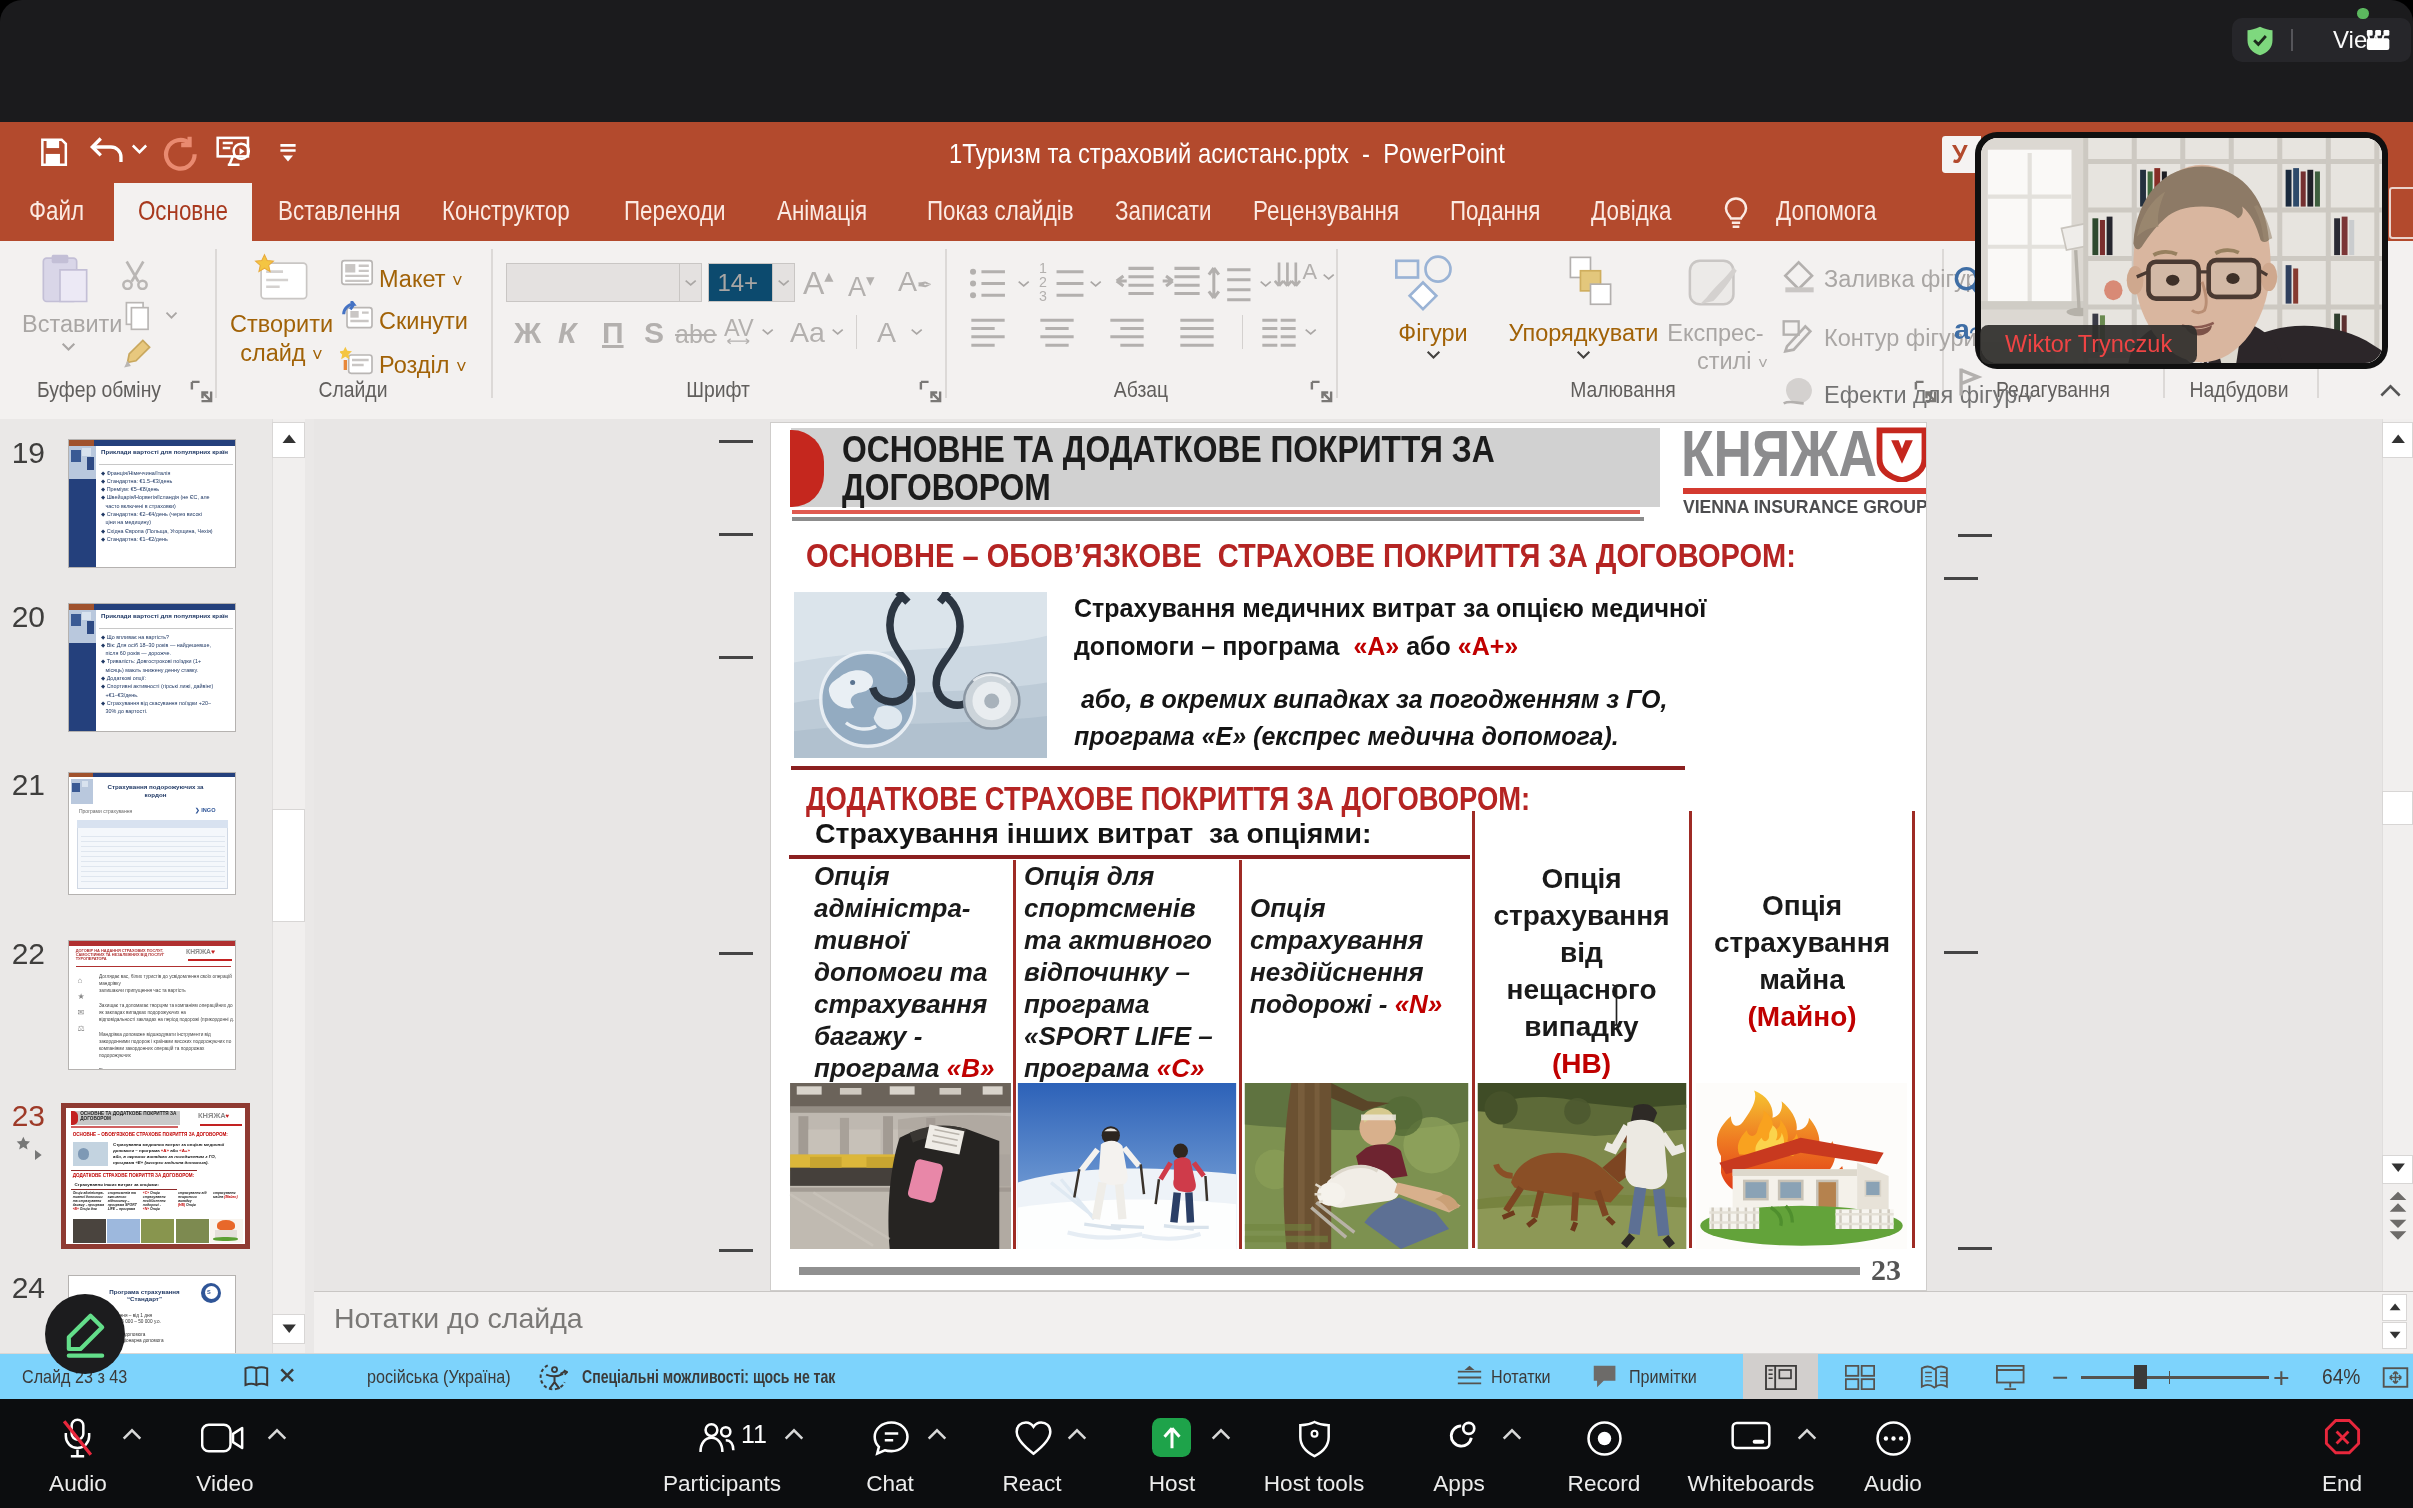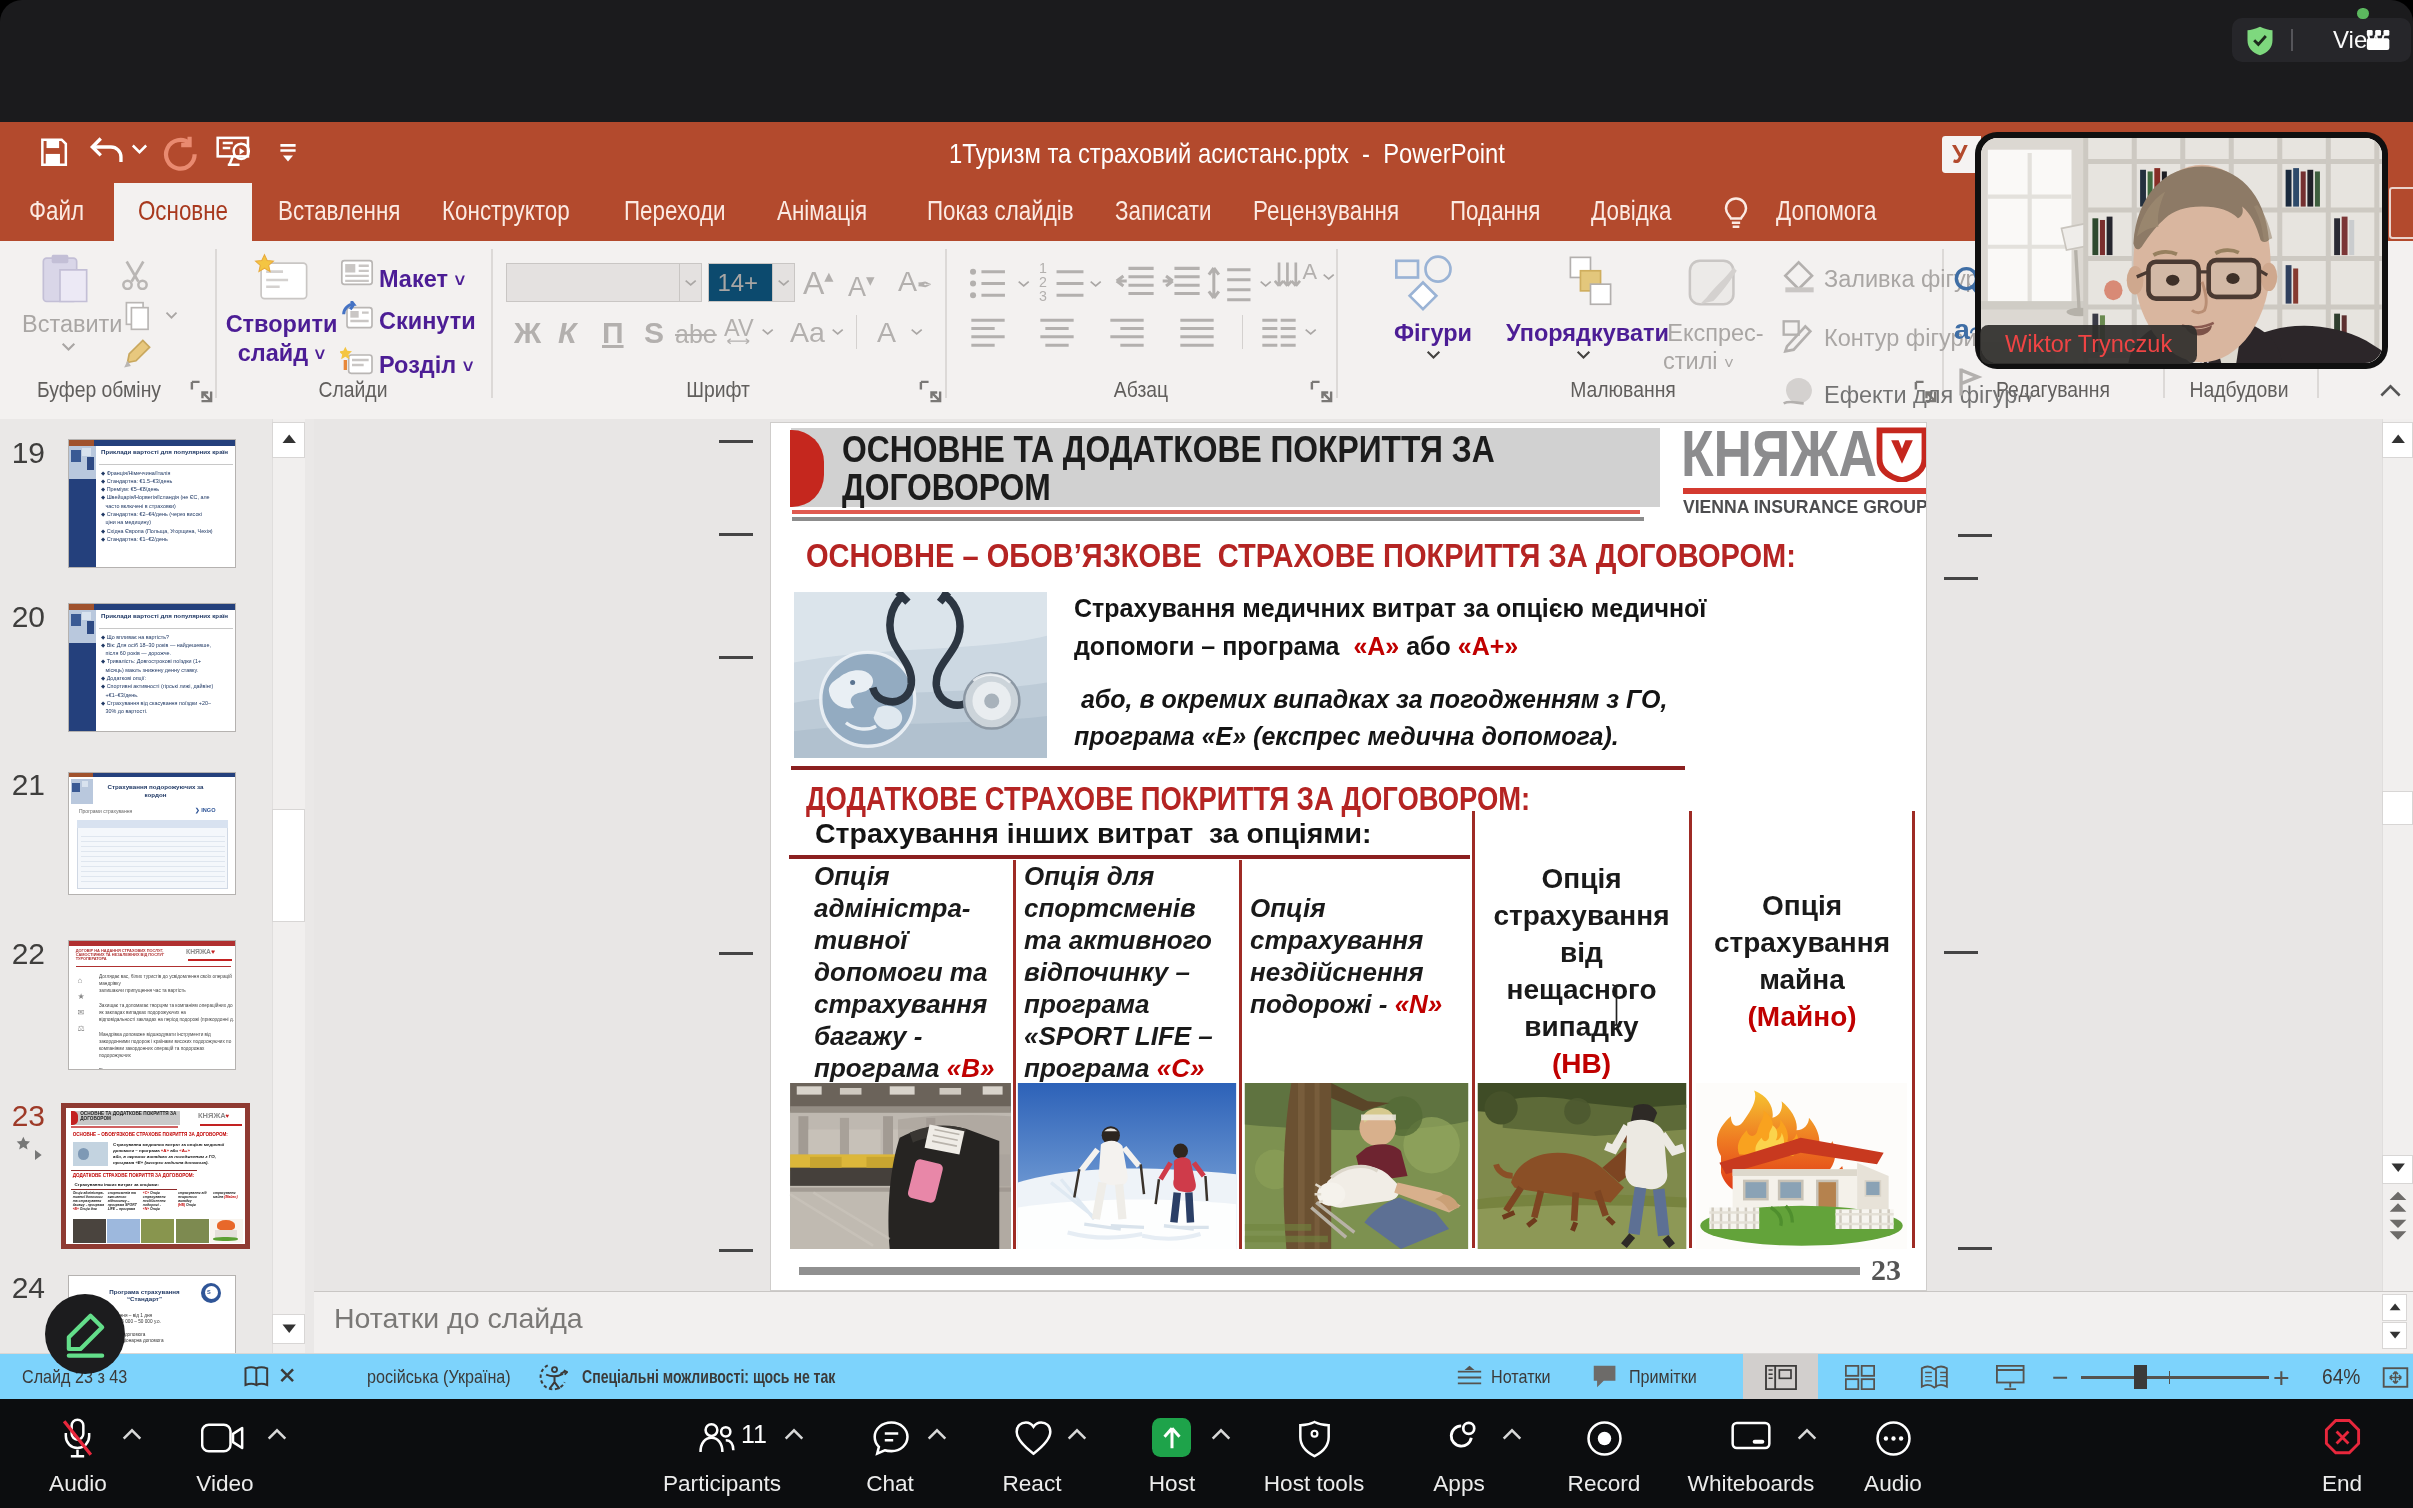--- a/index.html
+++ b/index.html
@@ -22,21 +22,21 @@
 #signin { left:1942px; top:14.2px; width:39px; height:37px; background:#f5f3f2; border-radius:3.4px 0 0 3.4px; color:#b34a2d; font-size:25px; font-weight:bold; line-height:37px; padding-left:10px; }
 #tabrow { left:0; top:61px; width:2413px; height:58px; background:#b34a2d; }
 .tab { position:absolute; top:0; height:58px; line-height:56px; color:#fbeae3; font-size:28px; transform:scaleX(.8); transform-origin:left center; white-space:nowrap; }
 #activetab { position:absolute; left:114px; top:0; width:138px; height:59px; background:#f3f1f0; line-height:56px; color:#a8391e; font-size:28px; }
 #activetab span { display:inline-block; transform:scaleX(.8); transform-origin:center; width:138px; text-align:center; }
 #ribbon { left:0; top:119px; width:2413px; height:180px; background:#f3f1f0; }
 #ribbon .bline { position:absolute; left:0; top:178px; width:2413px; height:1.7px; background:#d8d5d3; }
 .gsep { position:absolute; top:8.4px; width:1.7px; height:149px; background:#dcd9d7; }
 .glabel { position:absolute; top:136px; font-size:22px; color:#605e5c; text-align:center; transform:scaleX(.88); }
 .dl { position:absolute; width:25px; height:25px; }
-.rbtxt { position:absolute; font-size:23.5px; color:#4c1d95;font-weight:bold; }
+.rbtxt { position:absolute; font-size:23.5px; color:#a16207; }
 .rbgray { position:absolute; font-size:23.5px; color:#b3b0ae; }
 .chev { position:absolute; }
 
 
 #work { left:0; top:297px; width:2413px; height:872px; background:#e8e6e5; }
 #thumbs { left:0; top:0; width:314px; height:872px; background:#eae8e7; overflow:hidden; }
 .thnum { position:absolute; left:11.7px; font-size:30px; color:#3f3e3d; }
 .thumb { position:absolute; left:68px; width:168px; height:129px; background:#fff; border:0.8px solid #b5b2b0; overflow:hidden; }
 #editarea { left:314px; top:0; width:2099px; height:872px; background:#e8e6e5; overflow:hidden; }
 #slide { position:absolute; left:457px; top:4.2px; width:1155px; height:867px; background:#fff; outline:0.8px solid #cfcdcb; overflow:hidden; font-weight:bold; }
@@ -314,21 +314,21 @@
         </svg>
       <div class="rbtxt" style="left:1506px;top:79px;width:155px;text-align:center">Упорядкувати</div>
       <svg class="chev" style="left:1575px;top:109px" width="17" height="10" viewBox="0 0 20 12">
           <path d="M3 2 l7 7 7-7" stroke="#444240" stroke-width="2.5" fill="none"></path>
         </svg>
       <svg class="abs" style="left:1683px;top:13.4px" width="64" height="62" viewBox="0 0 38 37">
           <rect x="4" y="4" width="26" height="26" rx="6" fill="#eceae8" stroke="#c9c6c4" stroke-width="1.5"></rect>
           <path d="M30 8 c-6 8-10 10-16 18 l-4 4 8-2 c6-6 10-12 14-18 z" fill="#d4d1cf"></path>
         </svg>
       <div class="rbgray" style="left:1663px;top:79px;width:105px;text-align:center;color:#a9a6a4">Експрес-</div>
-      <div class="rbgray" style="left:1663px;top:107px;width:105px;text-align:left;color:#a9a6a4">стилі <span style="font-size:17px">˅</span></div>
+      <div class="rbgray" style="left:1663px;top:107px;width:105px;text-align:right;color:#a9a6a4">стилі <span style="font-size:17px">˅</span></div>
       <svg class="abs" style="left:1780px;top:18.4px" width="39" height="35" viewBox="0 0 23 21">
           <path d="M11 2 l8 8 -8 8 -8-8 z" fill="none" stroke="#b3b0ae" stroke-width="1.6"></path>
           <path d="M3 17 h17 v3 h-17 z" fill="#c9c6c4"></path>
         </svg>
       <div class="rbgray" style="left:1824px;top:25px;color:#a9a6a4">Заливка фігури <span style="font-size:17px">˅</span></div>
       <svg class="abs" style="left:1780px;top:77px" width="39" height="35" viewBox="0 0 23 21">
           <path d="M4 17 L15 5 l3 3 L8 19 l-5 1 z" fill="none" stroke="#b3b0ae" stroke-width="1.6"></path>
           <rect x="2" y="2" width="9" height="8" fill="none" stroke="#b3b0ae" stroke-width="1.4"></rect>
         </svg>
       <div class="rbgray" style="left:1824px;top:84px;color:#a9a6a4">Контур фігури <span style="font-size:17px">˅</span></div>

